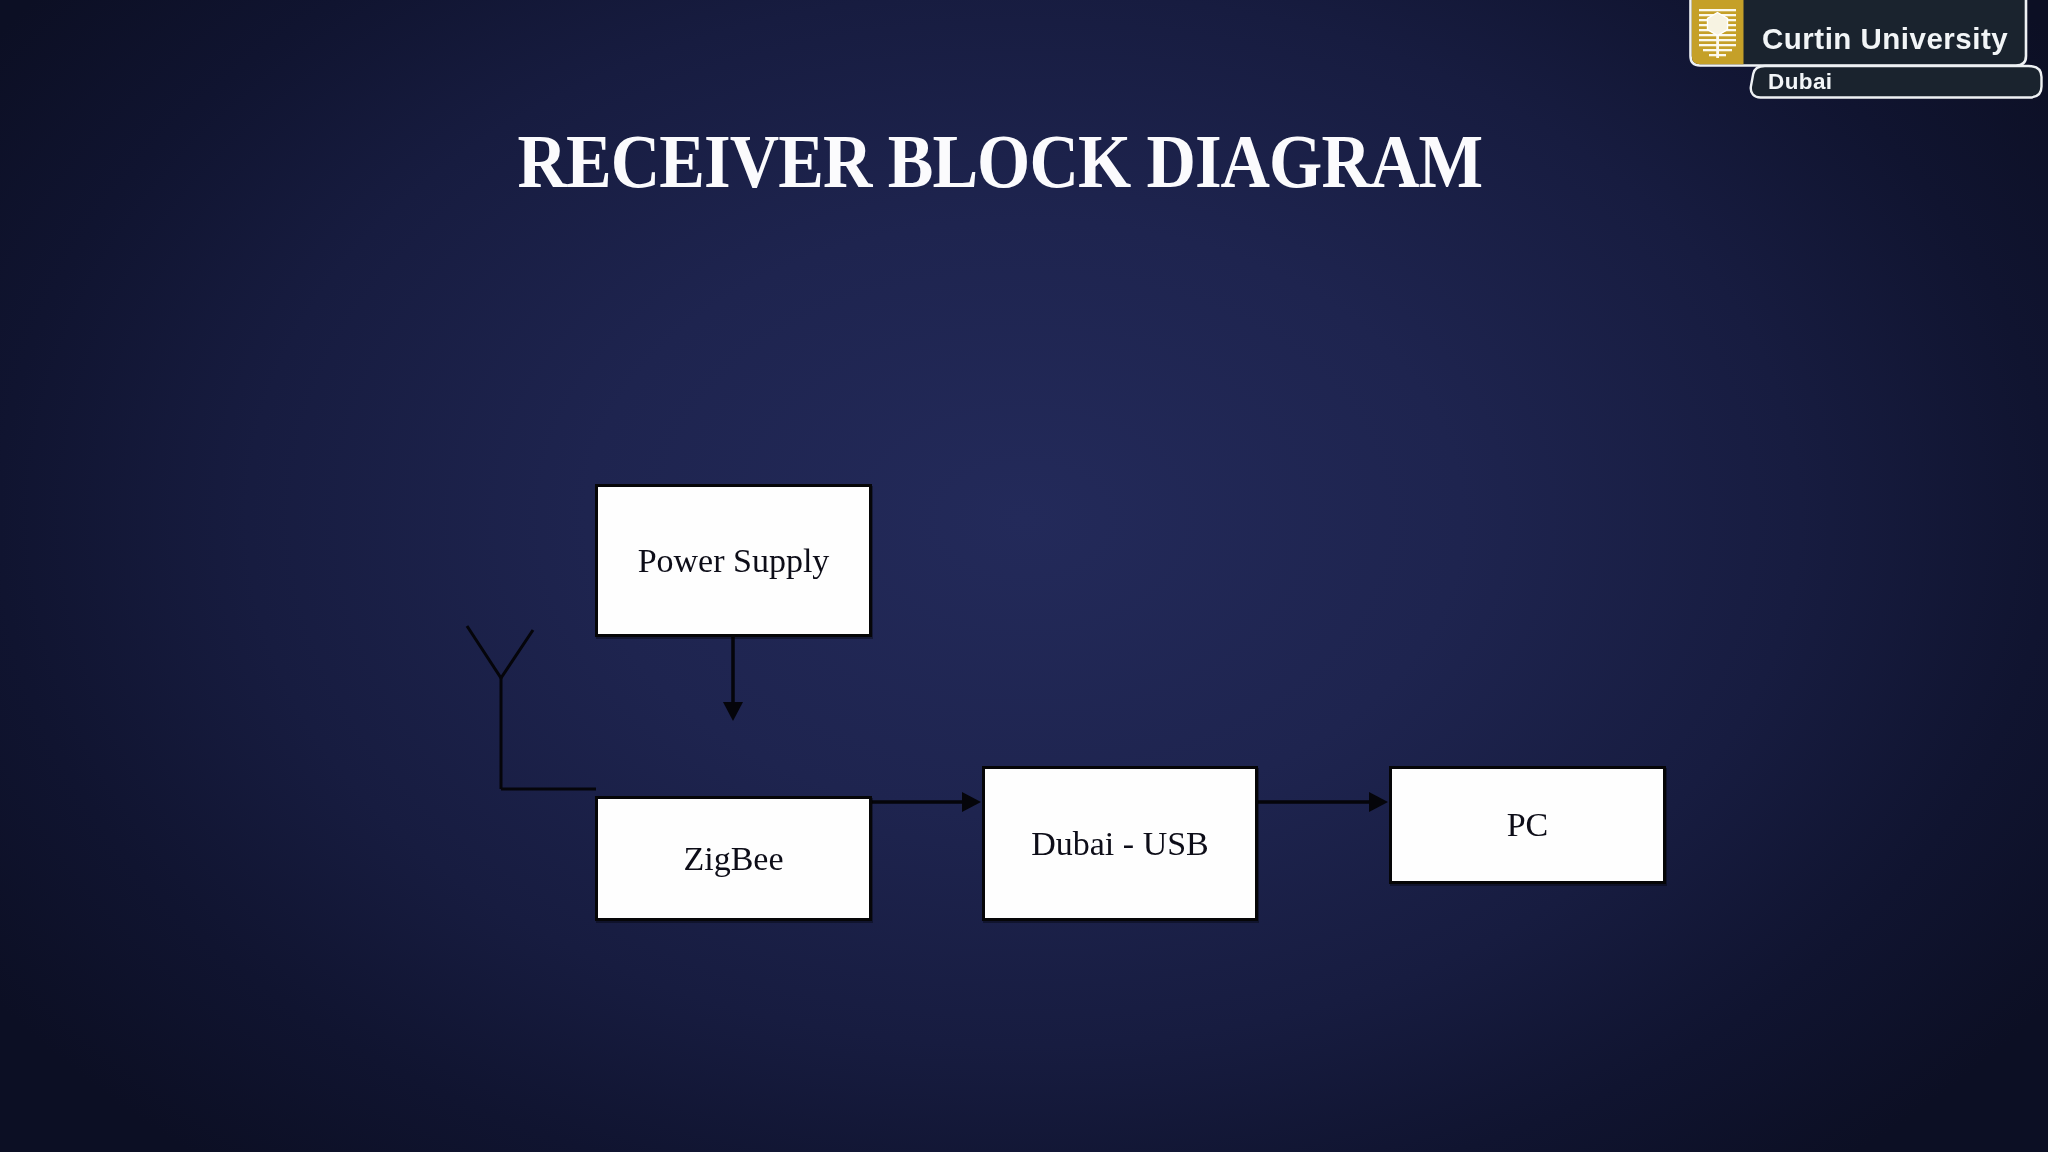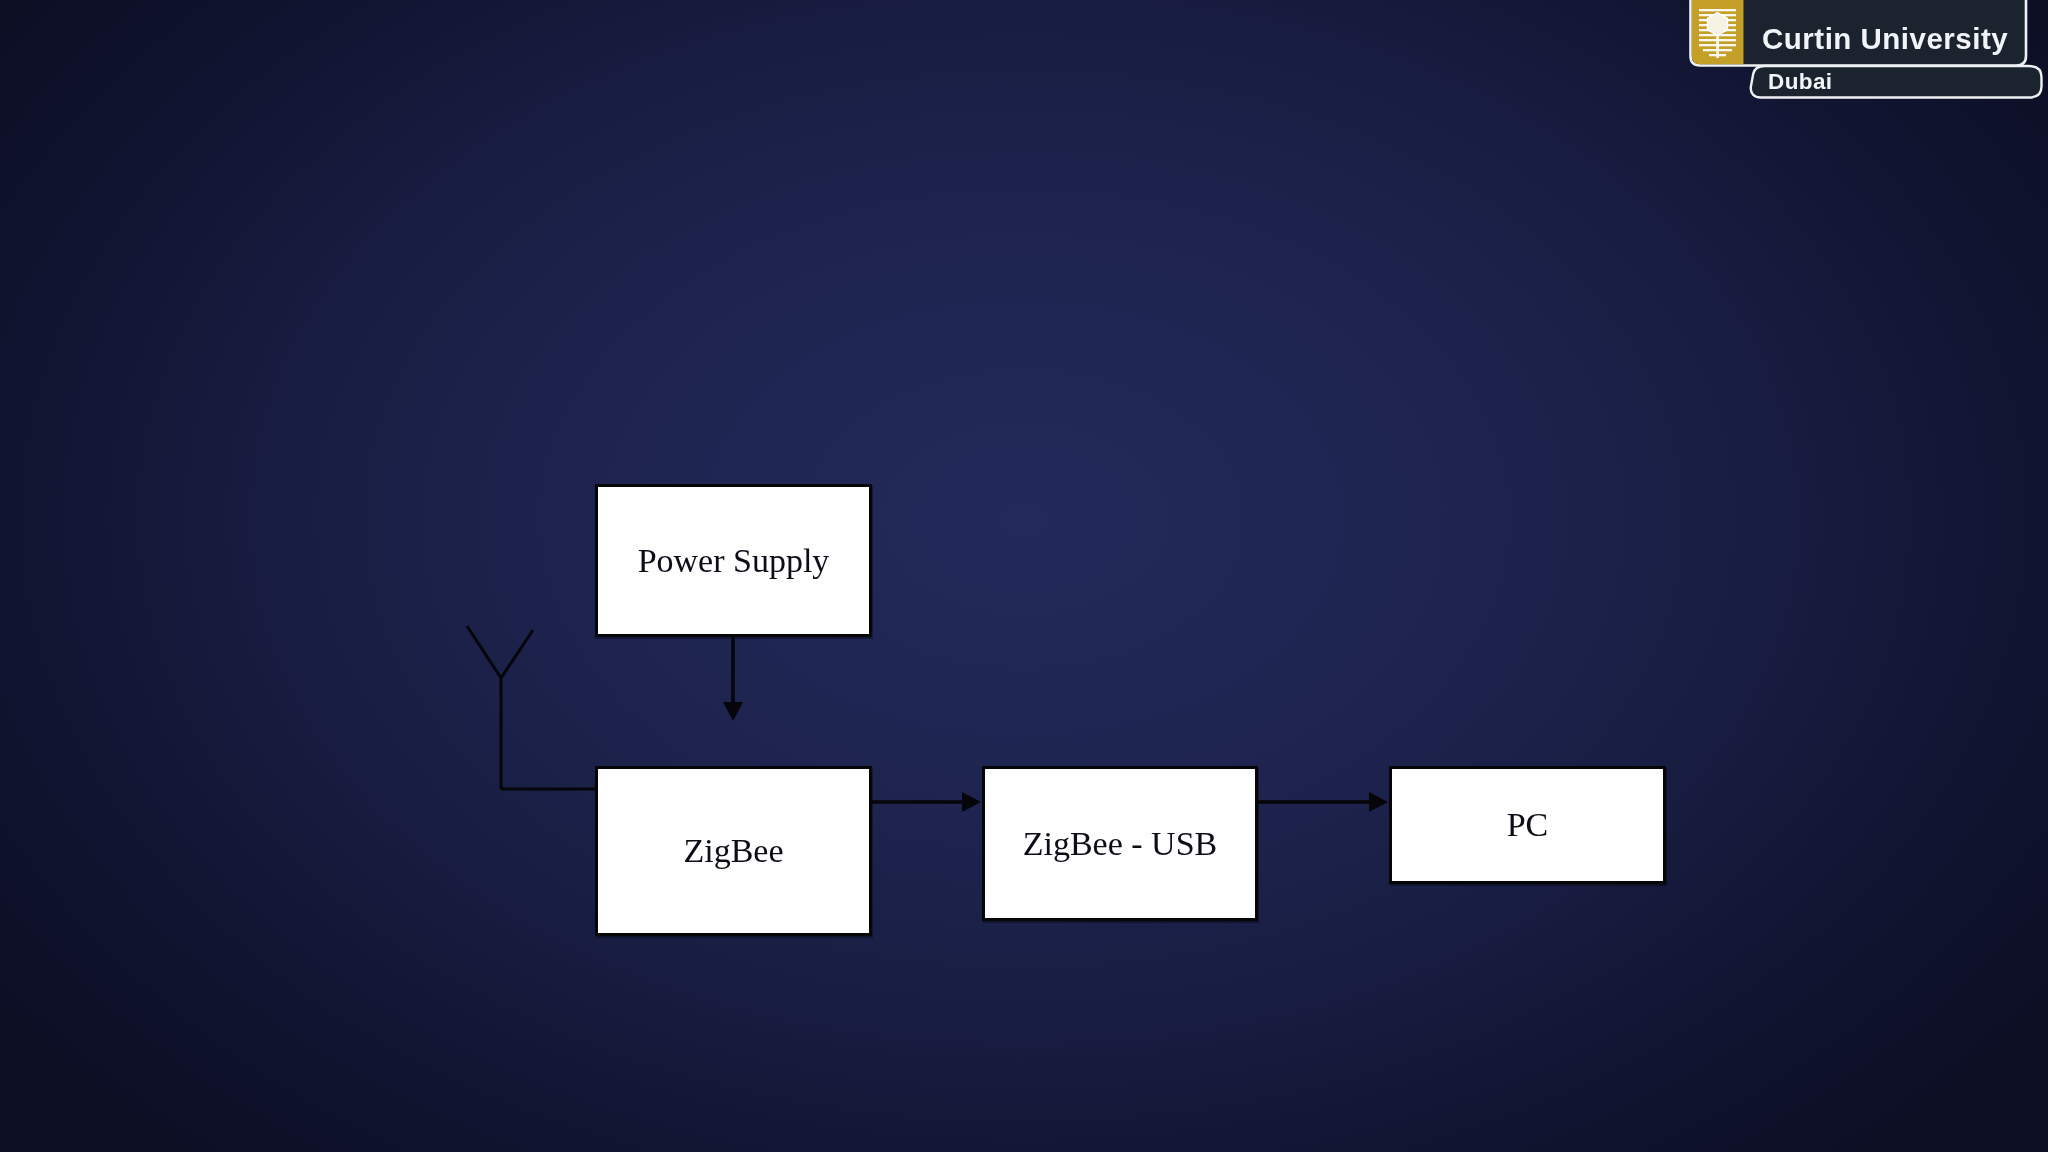--- a/index.html
+++ b/index.html
@@ -50,21 +50,21 @@
     box-sizing: border-box;
     margin-top: 44px;
   }
   .node-label {
     font-family: "Liberation Serif", serif;
     font-size: 34px;
     color: #0d0d18;
     white-space: nowrap;
   }
   #node-power-supply { left: 595px; top: 440px;  width: 277px; height: 153px; }
-  #node-zigbee       { left: 595px; top: 722px;  width: 277px; height: 170px; }
+  #node-zigbee       { left: 595px; top: 752px;  width: 277px; height: 125px; }
   #node-serial-usb   { left: 982px; top: 722px;  width: 276px; height: 155px; }
   #node-pc           { left: 1389px; top: 722px; width: 277px; height: 118px; }
 
   
   .connector-layer {
     position: absolute;
     left: 0; top: 0;
     width: 2048px;
     height: 1152px;
     pointer-events: none;
@@ -82,20 +82,23 @@
     font-family: "Liberation Sans", sans-serif;
     font-weight: 600;
     fill: #f2f5f7;
   }
 </style>
 </head>
 <body>
 
 <div class="slide">
 
+  <div class="title-wrap">
+    <div class="slide-title">RECEIVER BLOCK DIAGRAM</div>
+  </div>
 
   <svg class="connector-layer" viewBox="0 0 2048 1152">
 
     <g stroke="#05050a" stroke-width="3" fill="none">
       <polyline points="467,626 501,678 533,630"></polyline>
       <line x1="501" y1="678" x2="501" y2="789"></line>
       <line x1="501" y1="789" x2="596" y2="789"></line>
     </g>
 
     <g>
@@ -114,21 +117,21 @@
     </g>
   </svg>
 
   <div class="node" id="node-power-supply">
     <span class="node-label">Power Supply</span>
   </div>
   <div class="node" id="node-zigbee">
     <span class="node-label">ZigBee</span>
   </div>
   <div class="node" id="node-serial-usb">
-    <span class="node-label">ZigBee - USB</span>
+    <span class="node-label">Dubai - USB</span>
   </div>
   <div class="node" id="node-pc">
     <span class="node-label">PC</span>
   </div>
 
   <svg class="logo" viewBox="0 0 362 105">
 
     <g>
       <path d="M 14 -13 L 330 -13 Q 340 -13 340 -3 L 340 56 Q 340 65.5 330 65.5
                L 14 65.5 Q 4.5 65.5 4.5 56 L 4.5 -3 Q 4.5 -13 14 -13 Z" fill="#1a232e" stroke="#eef1f4" stroke-width="2.6"></path>

